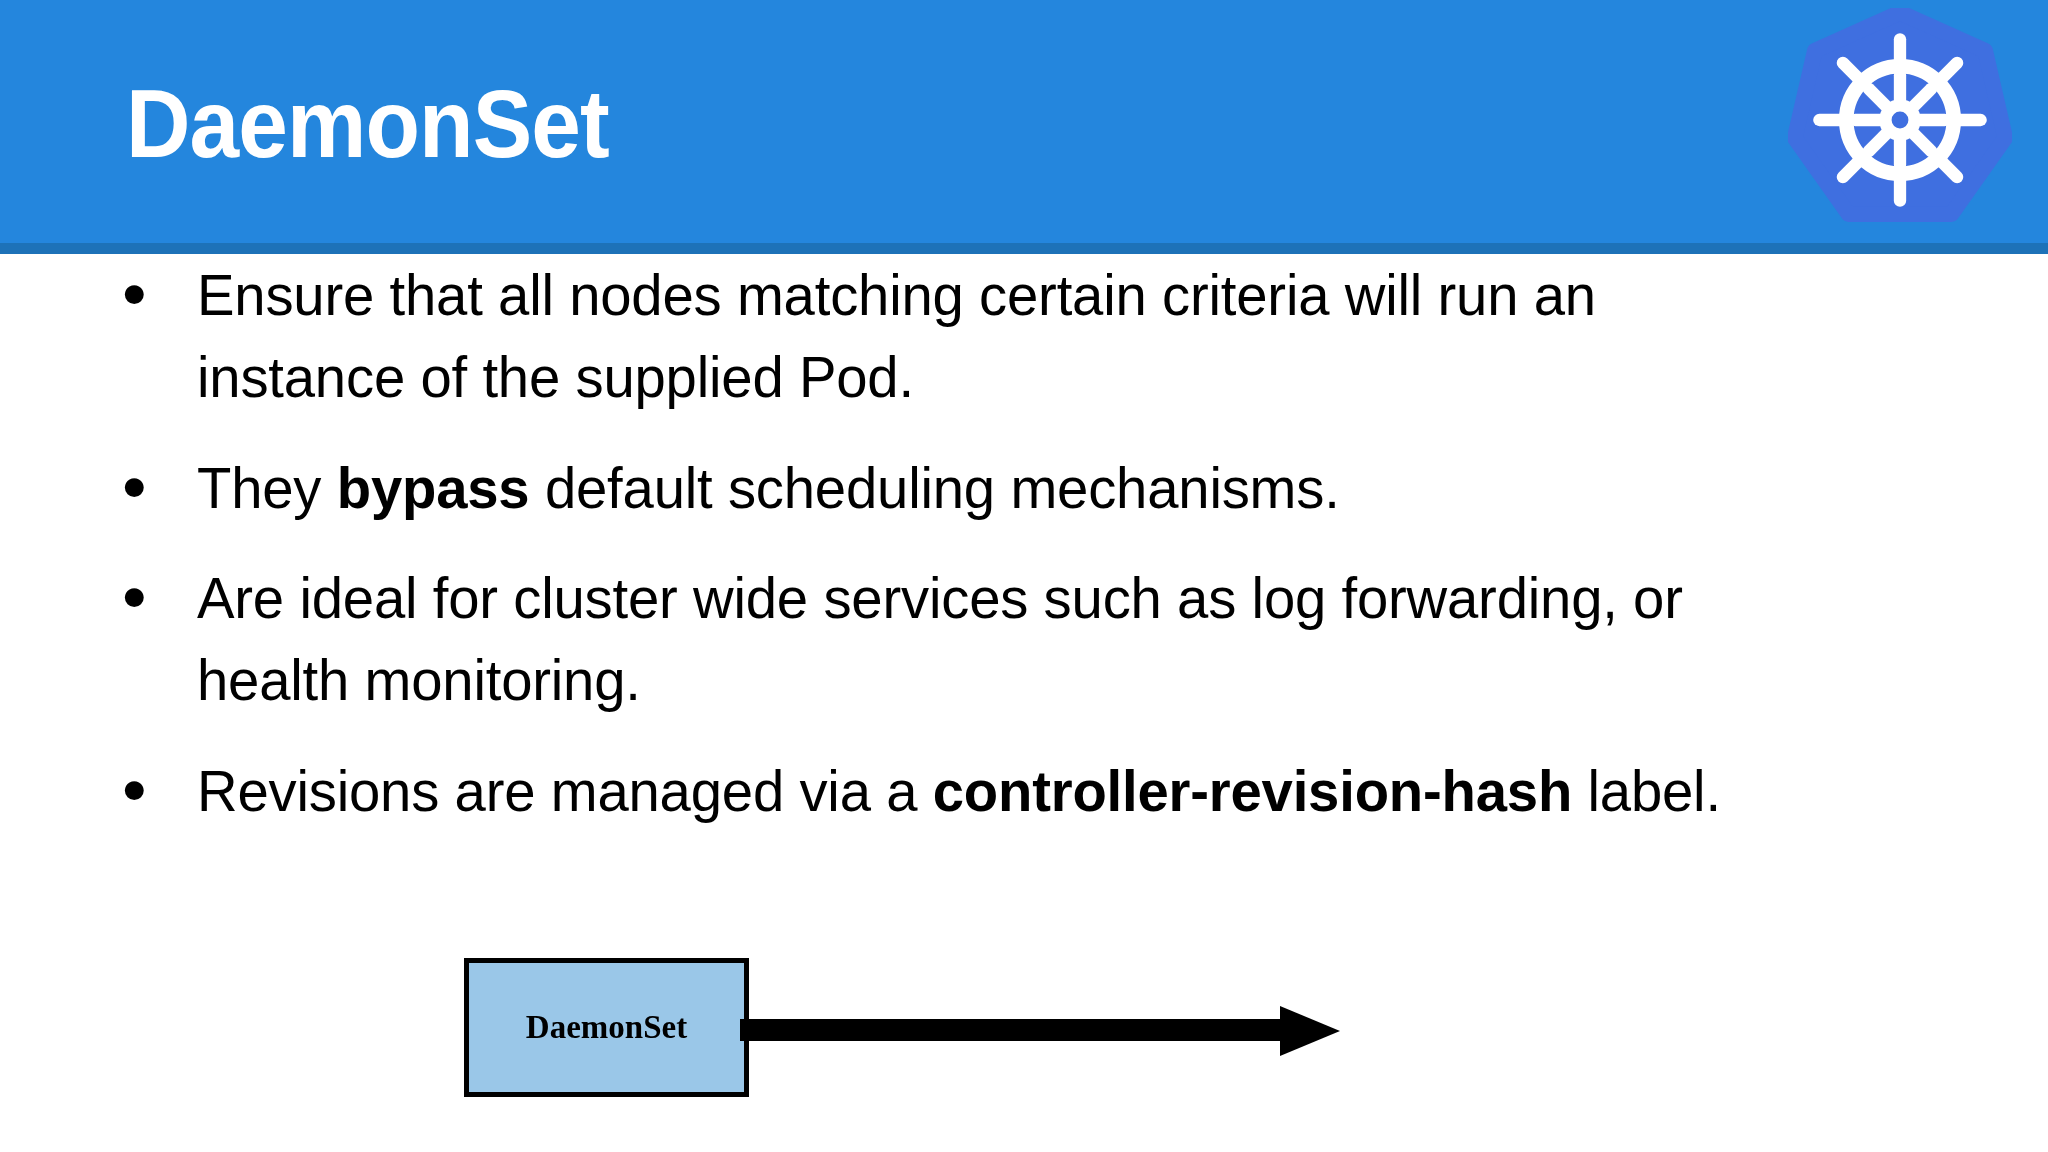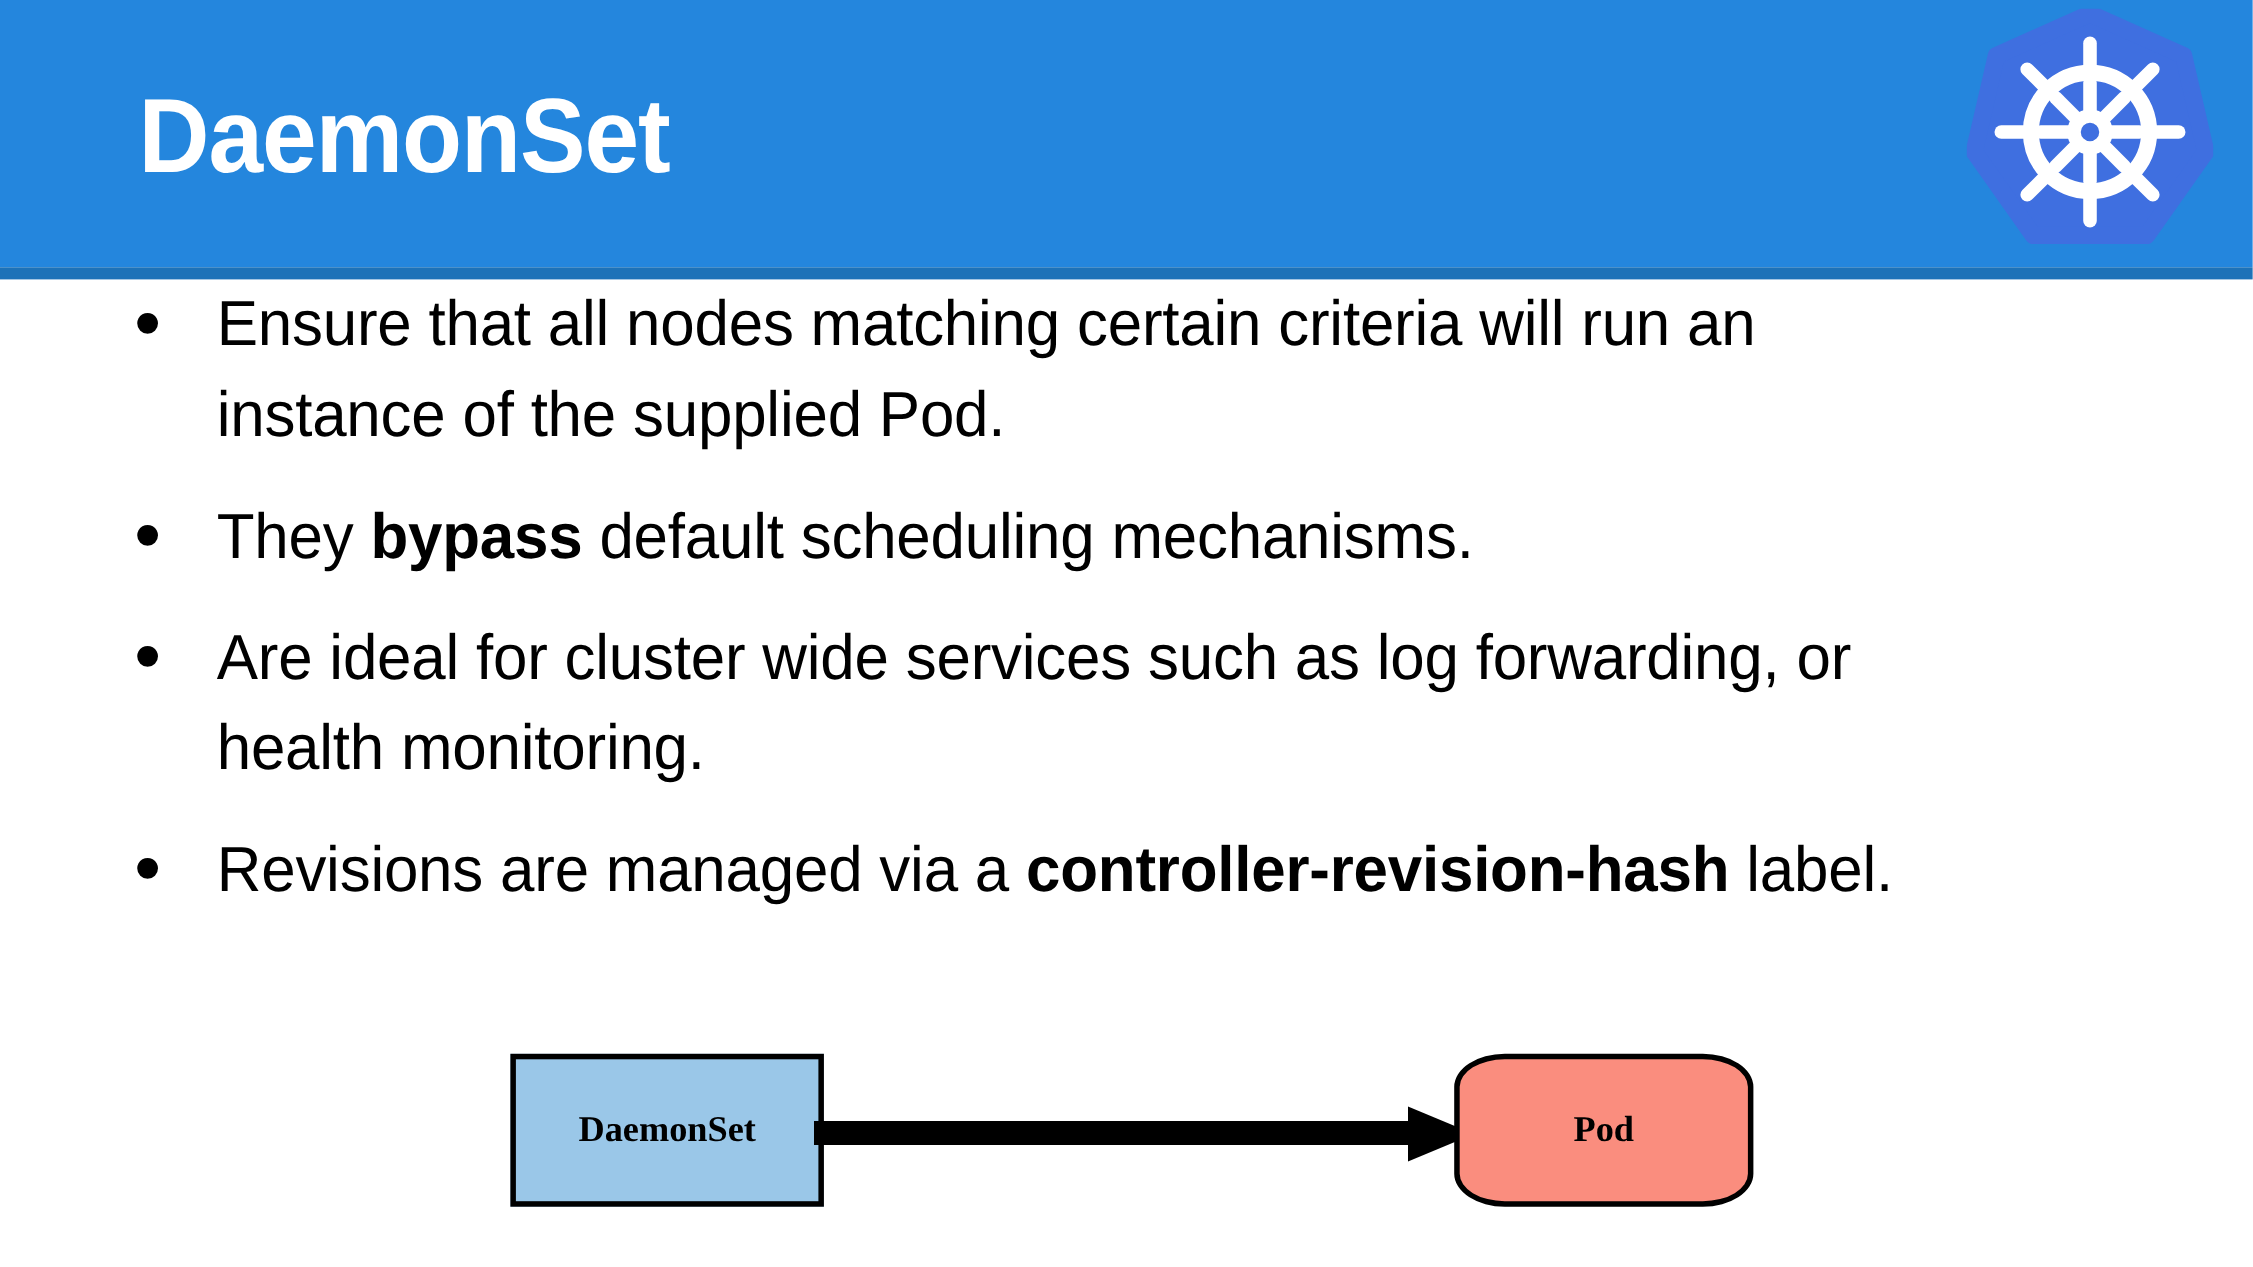--- a/index.html
+++ b/index.html
@@ -219,17 +219,14 @@
 
   <div class="node-daemonset">
     <span class="node-label">DaemonSet</span>
   </div>
 
   <svg class="arrow-svg" viewBox="0 0 600 60">
     <line x1="0" y1="30" x2="545" y2="30" stroke="#000000" stroke-width="22"></line>
     <polygon points="540,6 600,31 540,56" fill="#000000"></polygon>
   </svg>
 
-  <div class="node-pod">
-    <span class="node-label">Pod</span>
-  </div>
 
 </div>
 
 </body></html>

